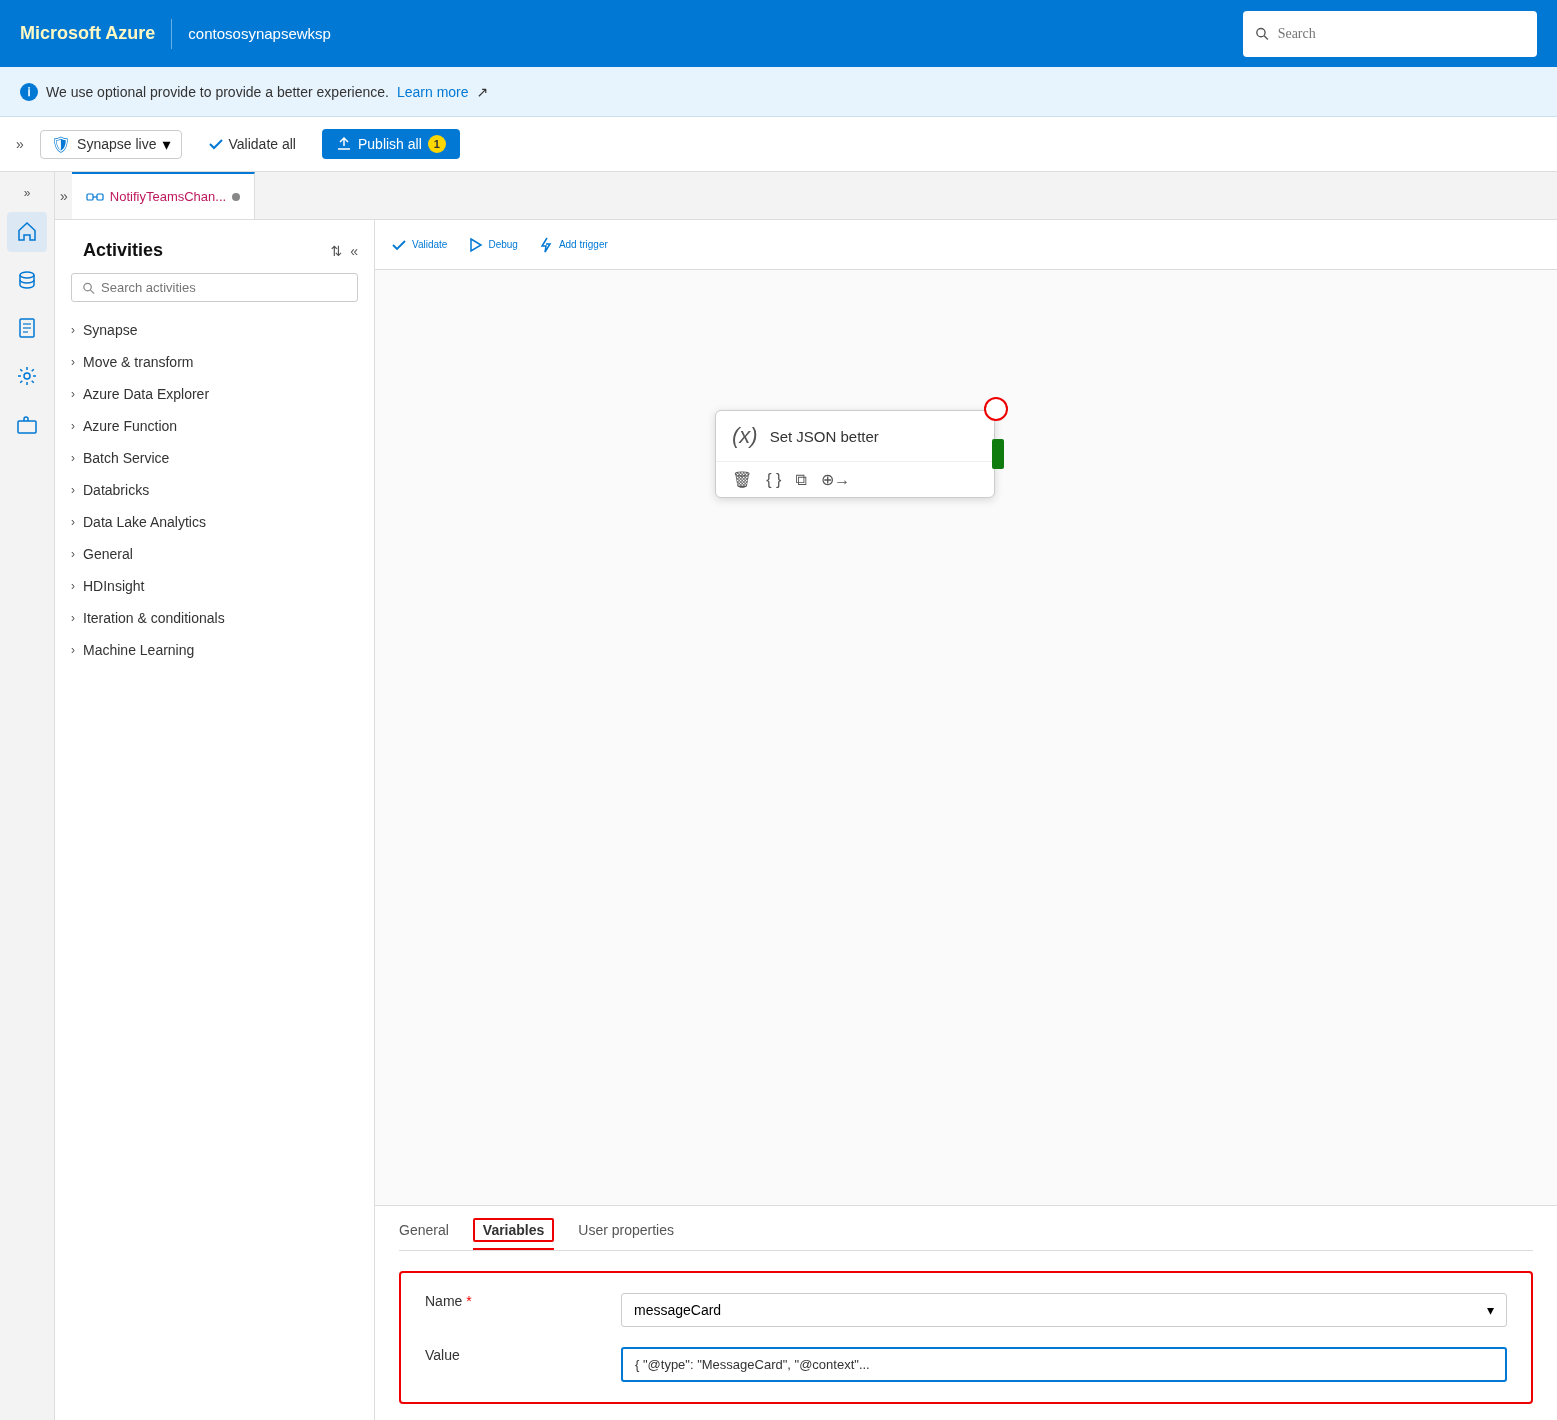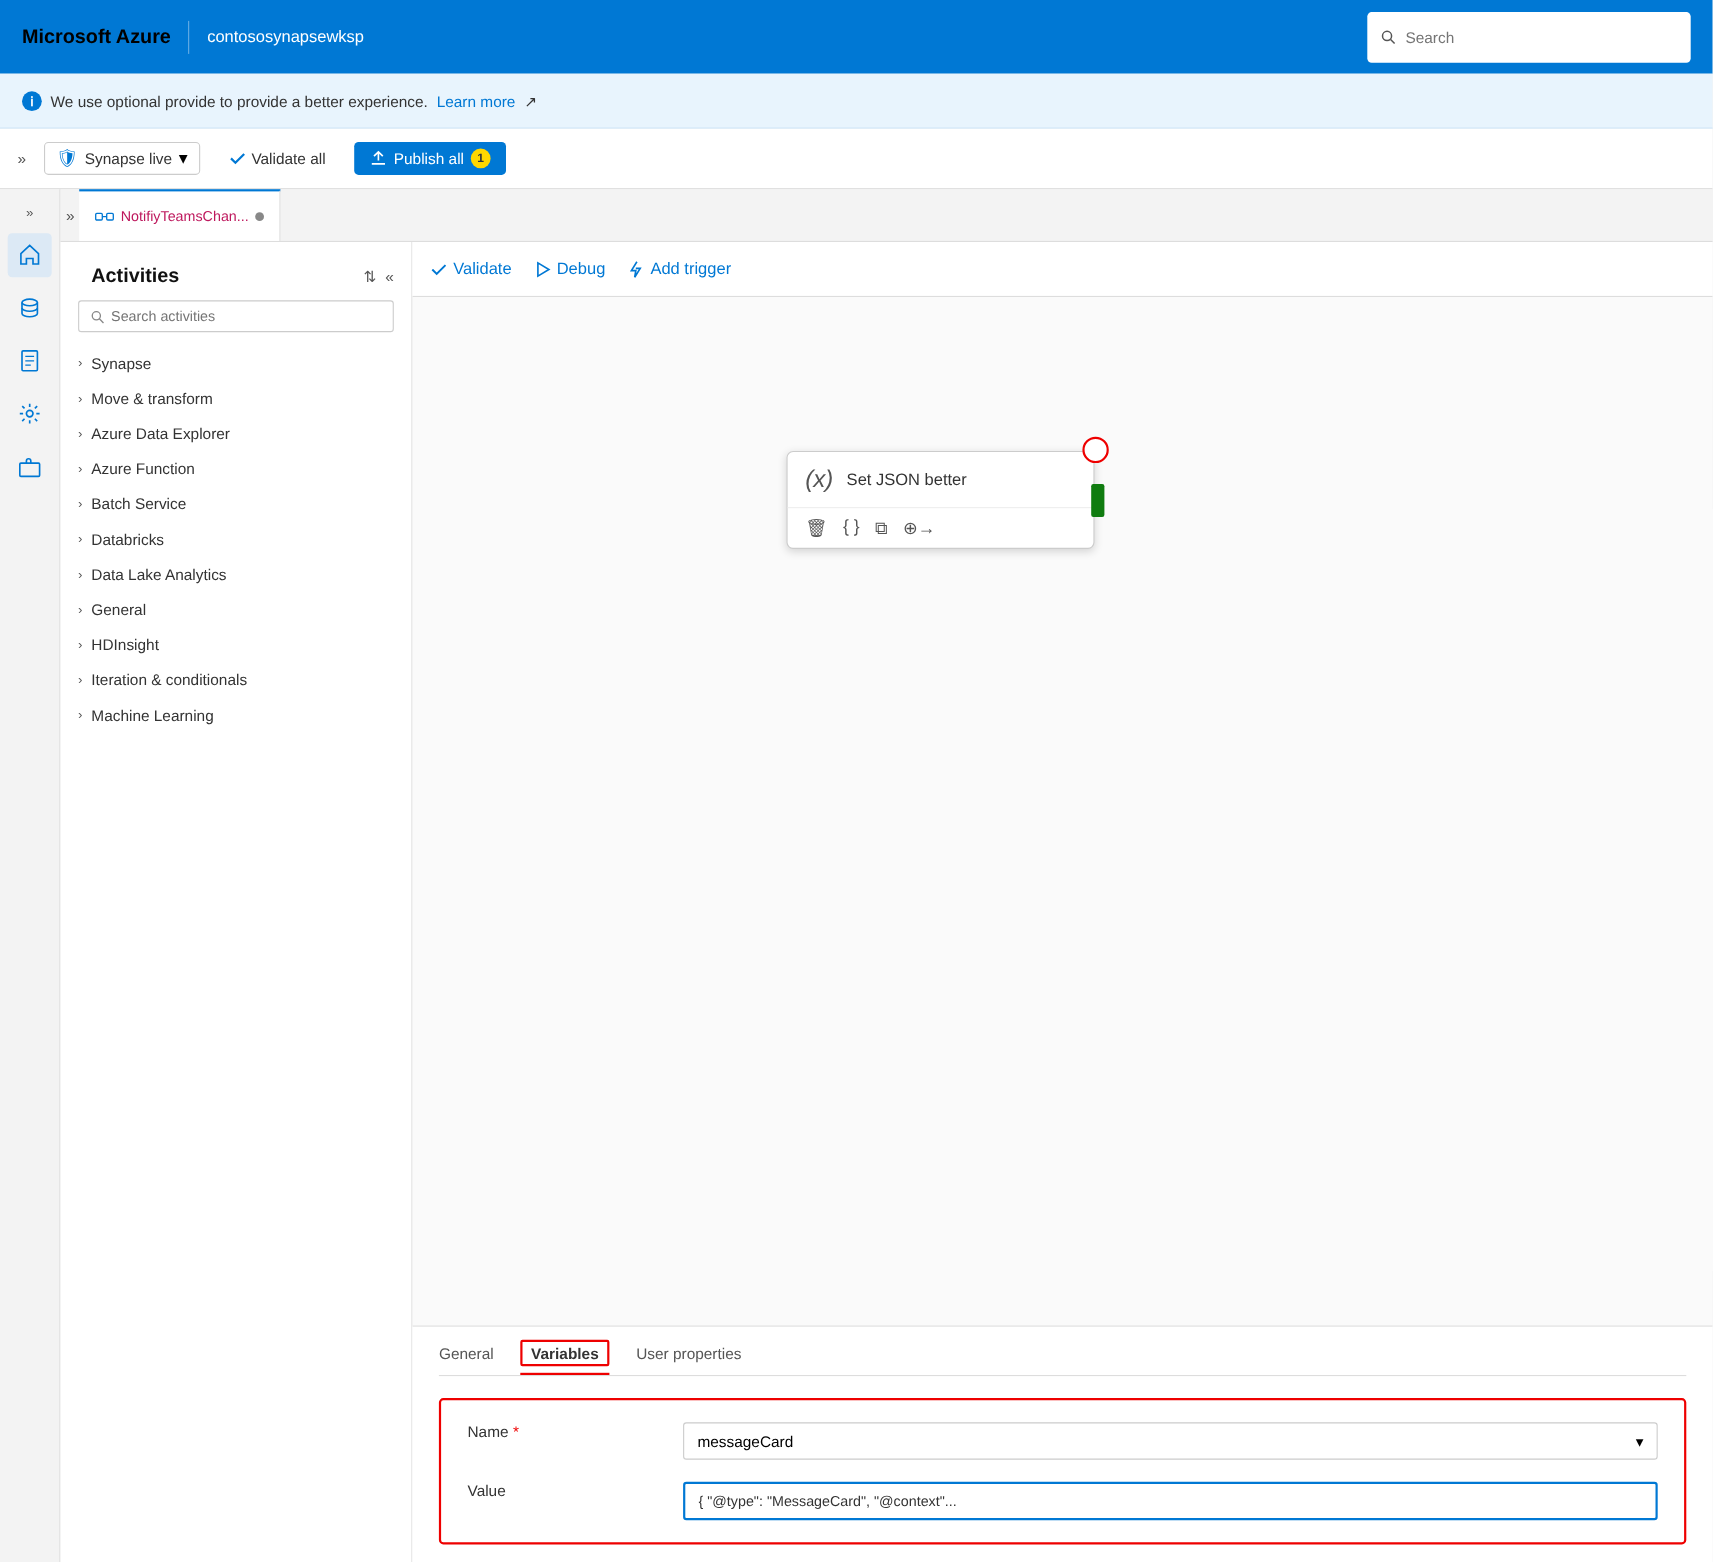--- a/index.html
+++ b/index.html
@@ -8,21 +8,21 @@
     
     .topbar {
       background: #0078d4;
       height: 67px;
       display: flex;
       align-items: center;
       padding: 0 20px;
       gap: 16px;
     }
     .topbar-title {
-      color: #000000;
+      color: #fef9c3;
       font-size: 18px;
       font-weight: 600;
       white-space: nowrap;
     }
     .topbar-divider {
       width: 1px;
       height: 30px;
       background: rgba(255,255,255,0.4);
     }
     .topbar-workspace {
@@ -39,20 +39,21 @@
       gap: 8px;
       width: 294px;
       height: 46px;
     }
     .topbar-search input {
       border: none;
       outline: none;
       font-size: 14px;
       color: #ec4899;
       width: 100%;
+      font-family: Liberation Serif, serif;
     }
 
     
     .cookie-banner {
       background: #e8f4fd;
       border-bottom: 1px solid #c7e0f4;
       padding: 10px 20px;
       display: flex;
       align-items: center;
       gap: 8px;
@@ -265,21 +266,21 @@
       display: flex;
       align-items: center;
       padding: 0 16px;
       gap: 20px;
     }
     .canvas-btn {
       display: flex;
       align-items: center;
       gap: 5px;
       cursor: pointer;
-      font-size: 15px;
+      font-size: 10px;
       color: #0078d4;
     }
     .canvas-content {
       flex: 1;
       position: relative;
       overflow: hidden;
     }
 
     
     .set-variable-card {

